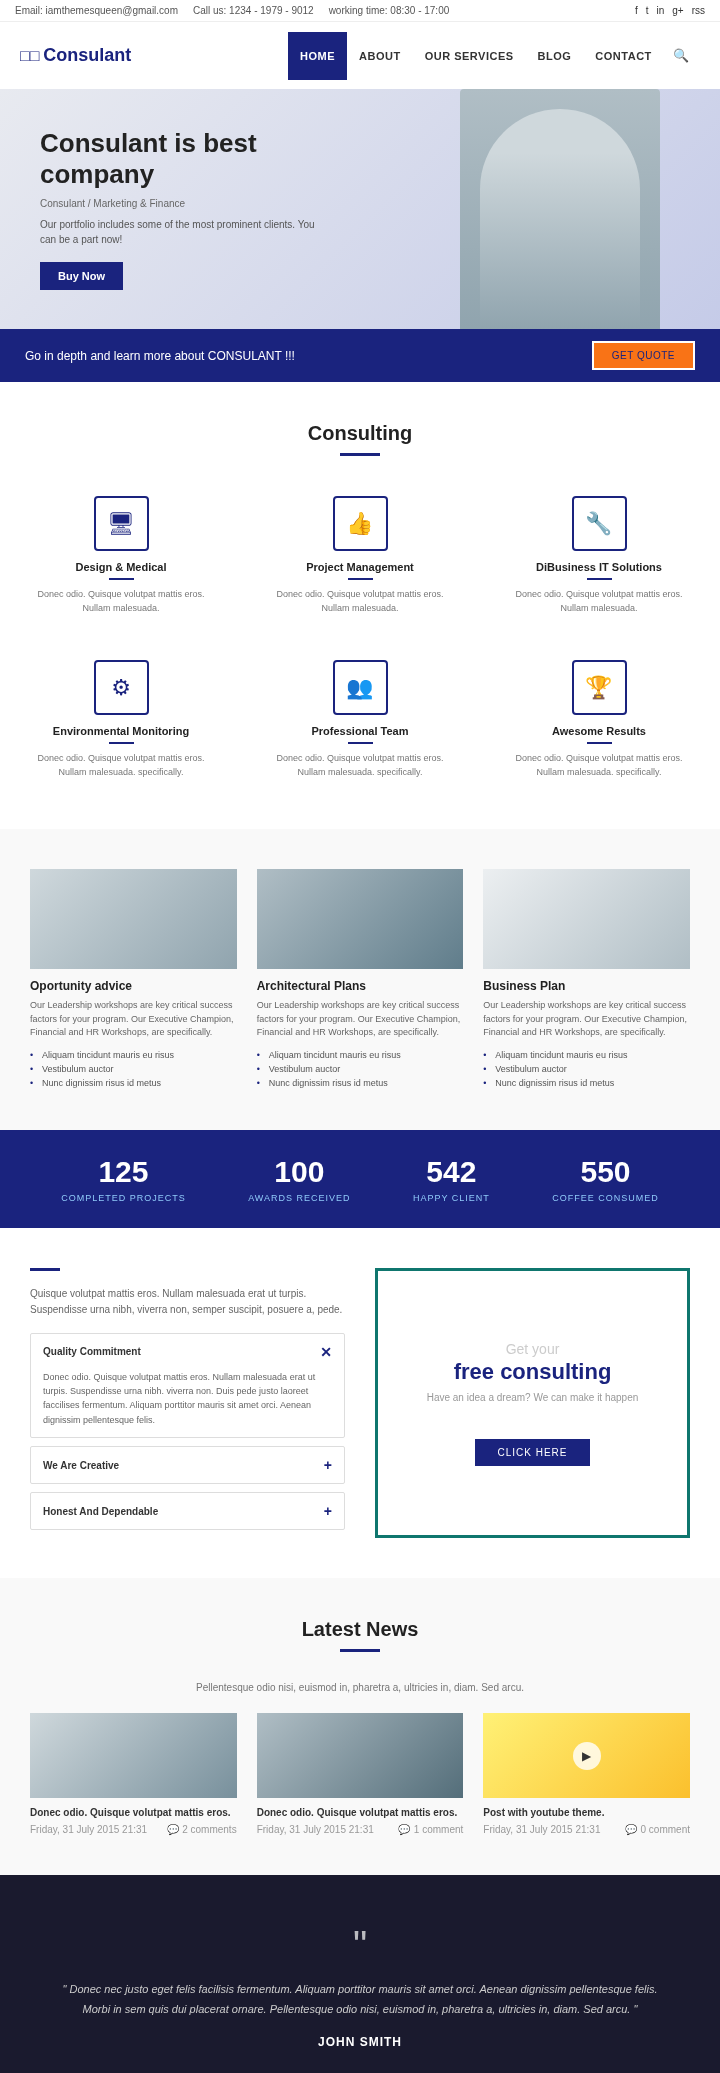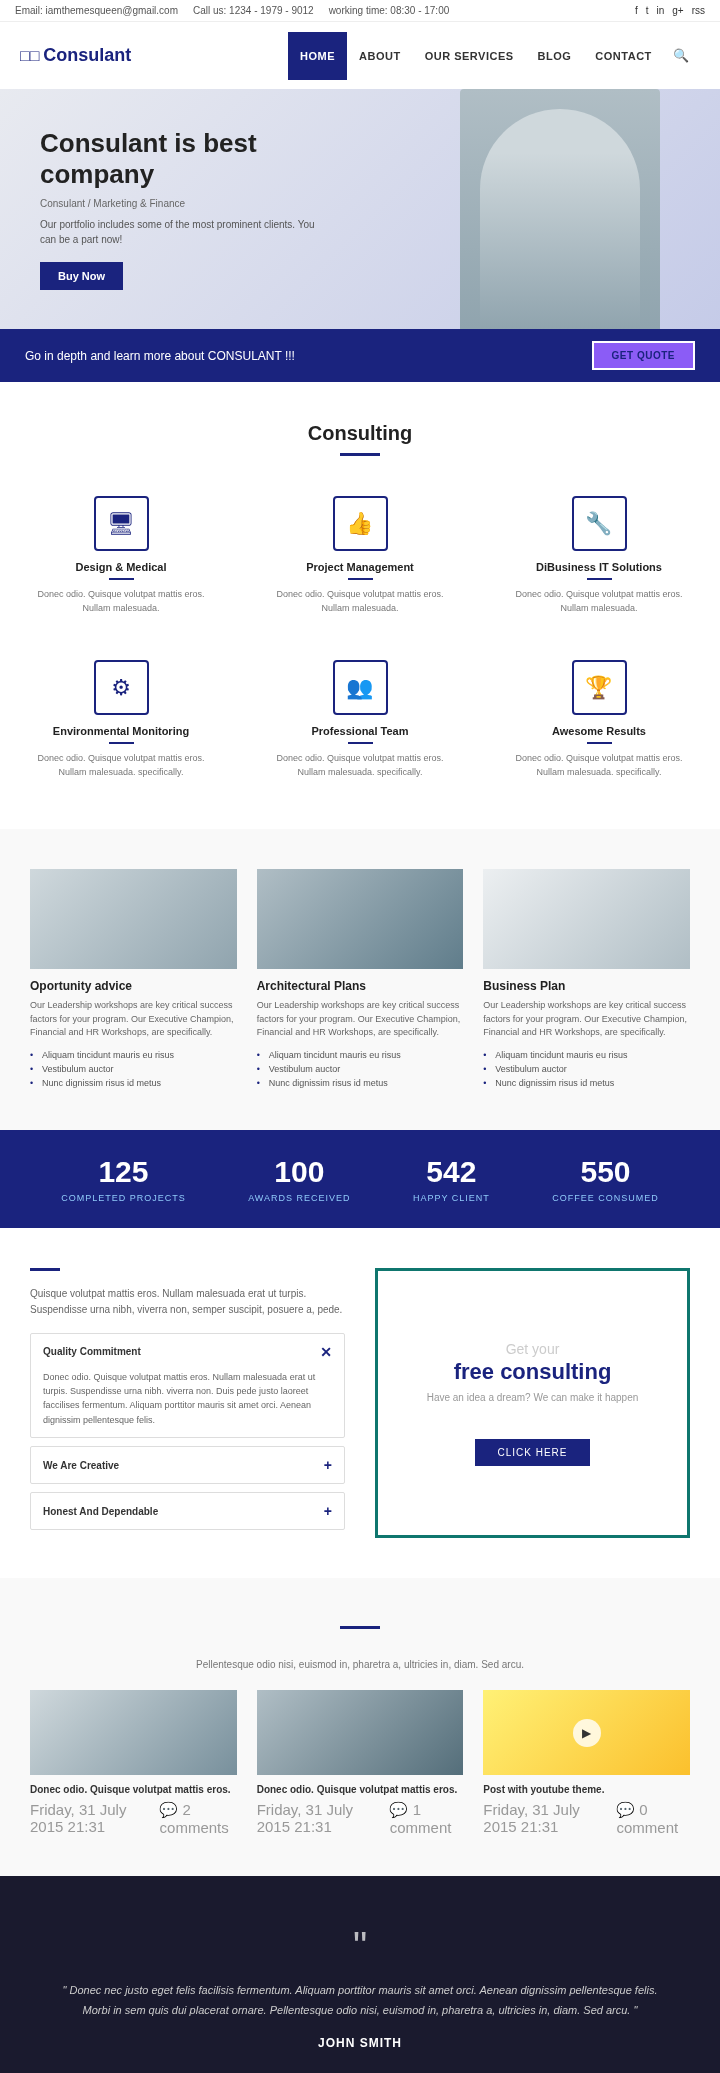--- a/index.html
+++ b/index.html
@@ -100,26 +100,26 @@
     
     .cta-bar {
       background: #1a237e;
       color: #fff;
       display: flex;
       justify-content: space-between;
       align-items: center;
       padding: 12px 25px;
     }
     .btn-quote {
-      background: #8b5cf6;
+      background: #f97316;
       color: #1a237e;
       border: 2px solid #fff;
       padding: 7px 18px;
       font-size: 10px;
-      font-weight: bold;
+      font-weight: normal;
       cursor: pointer;
       text-transform: uppercase;
       letter-spacing: 0.5px;
       text-align: right;
     }
 
     
     .consulting-section {
       background: #fff;
       padding: 40px 14px;
@@ -288,21 +288,21 @@
     .news-item {}
     .news-img {
       width: 100%;
       height: 85px;
       background: linear-gradient(135deg, #b0bec5, #78909c);
       margin-bottom: 8px;
       position: relative;
       overflow: hidden;
     }
     .news-title { font-size: 10px; font-weight: bold; color: #333; margin-bottom: 4px; line-height: 1.4; }
-    .news-meta { font-size: 15px; color: #999; display: flex; justify-content: space-between; }
+    .news-meta { font-size: 10px; color: #999; display: flex; justify-content: space-between; }
 
     
     .testimonial-section {
       background: #1a1a2e;
       padding: 50px 60px;
       text-align: center;
       color: #fff;
       position: relative;
     }
     .quote-mark { font-size: 40px; color: #fff; opacity: 0.7; line-height: 1; margin-bottom: 15px; }
@@ -510,20 +510,21 @@
     <div class="consulting-box-title">
       <span>Get your</span>
       <strong>free consulting</strong>
     </div>
     <p class="consulting-box-sub">Have an idea a dream? We can make it happen</p>
     <button class="btn-click-here">Click Here</button>
   </div>
 </section>
 
 <section class="news-section">
+  <h2 class="section-title">Latest News</h2>
   <div class="section-divider"></div>
   <p class="news-desc">Pellentesque odio nisi, euismod in, pharetra a, ultricies in, diam. Sed arcu.</p>
   <div class="news-grid" id="news-grid">
       <div class="news-item">
     <div class="news-img" style="background:linear-gradient(135deg, #cfd8dc, #78909c)">
       
     </div>
     <div class="news-title">Donec odio. Quisque volutpat mattis eros.</div>
     <div class="news-meta">
       <span>Friday, 31 July 2015 21:31</span>

